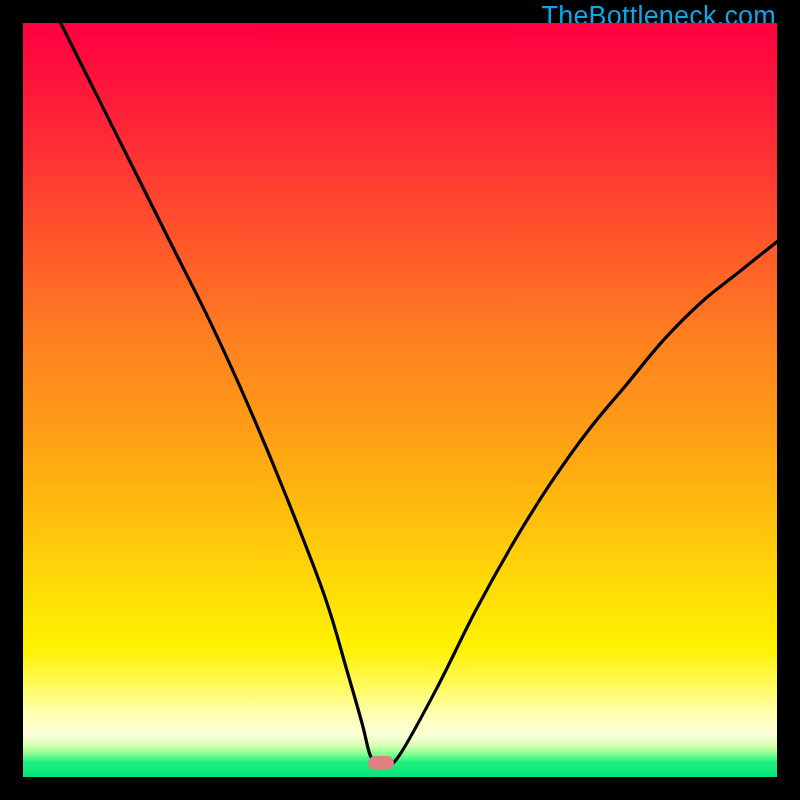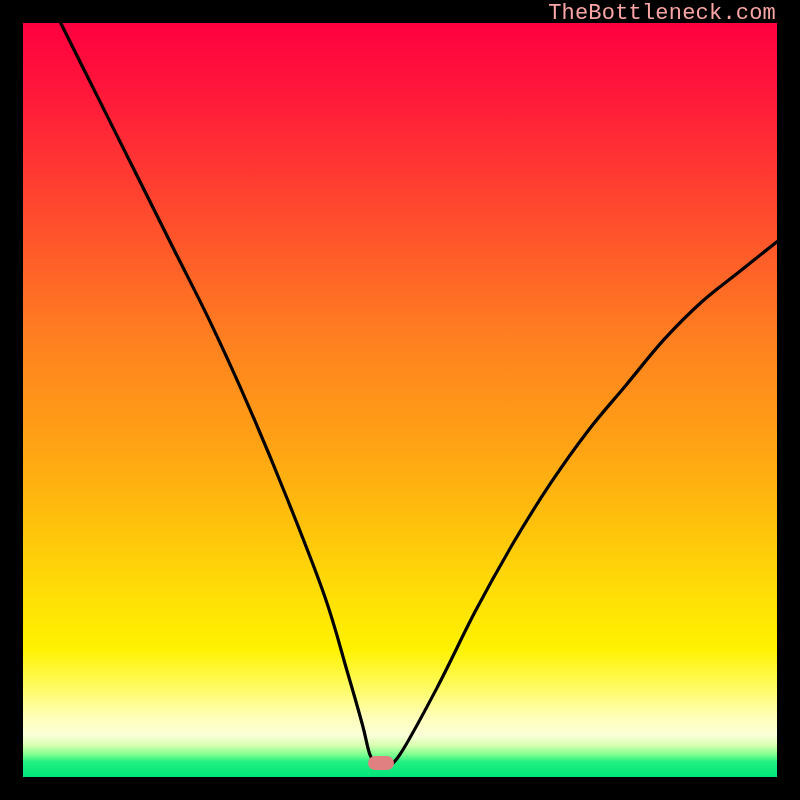--- a/index.html
+++ b/index.html
@@ -42,23 +42,23 @@
       #d8ffb0 95.8%,
       #80ff90 97%,
       #20f080 98%,
       #00e47a 100%
     );
   }
   .watermark {
     position: absolute;
     top: 1px;
     right: 24px;
-    color: #fca5a5;
-    font-family: Liberation Mono, monospace;
-    font-size: 22px;
+    color: #0ea5e9;
+    font-family: Liberation Sans, sans-serif;
+    font-size: 27px;
     font-weight: 400;
     letter-spacing: 0.2px;
   }
   svg.curve {
     position: absolute;
     top: 0;
     left: 0;
     width: 754px;
     height: 754px;
     pointer-events: none;

